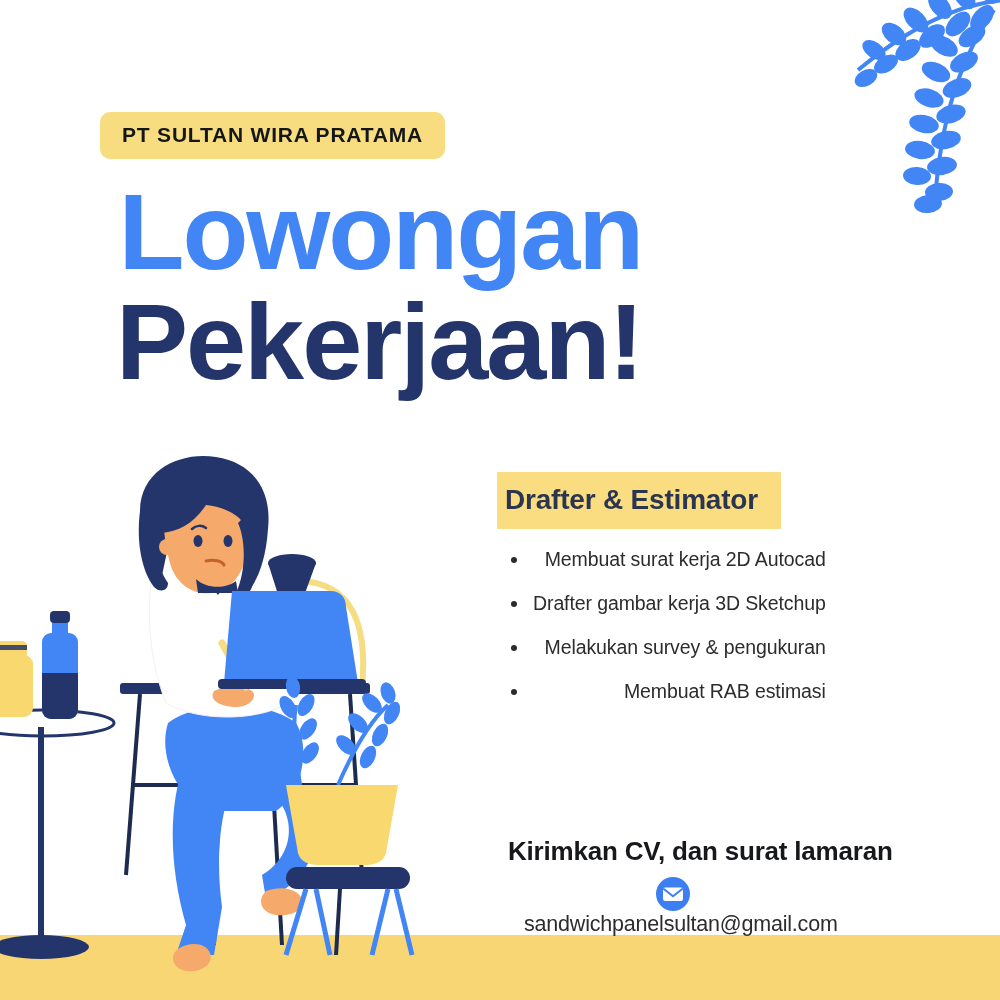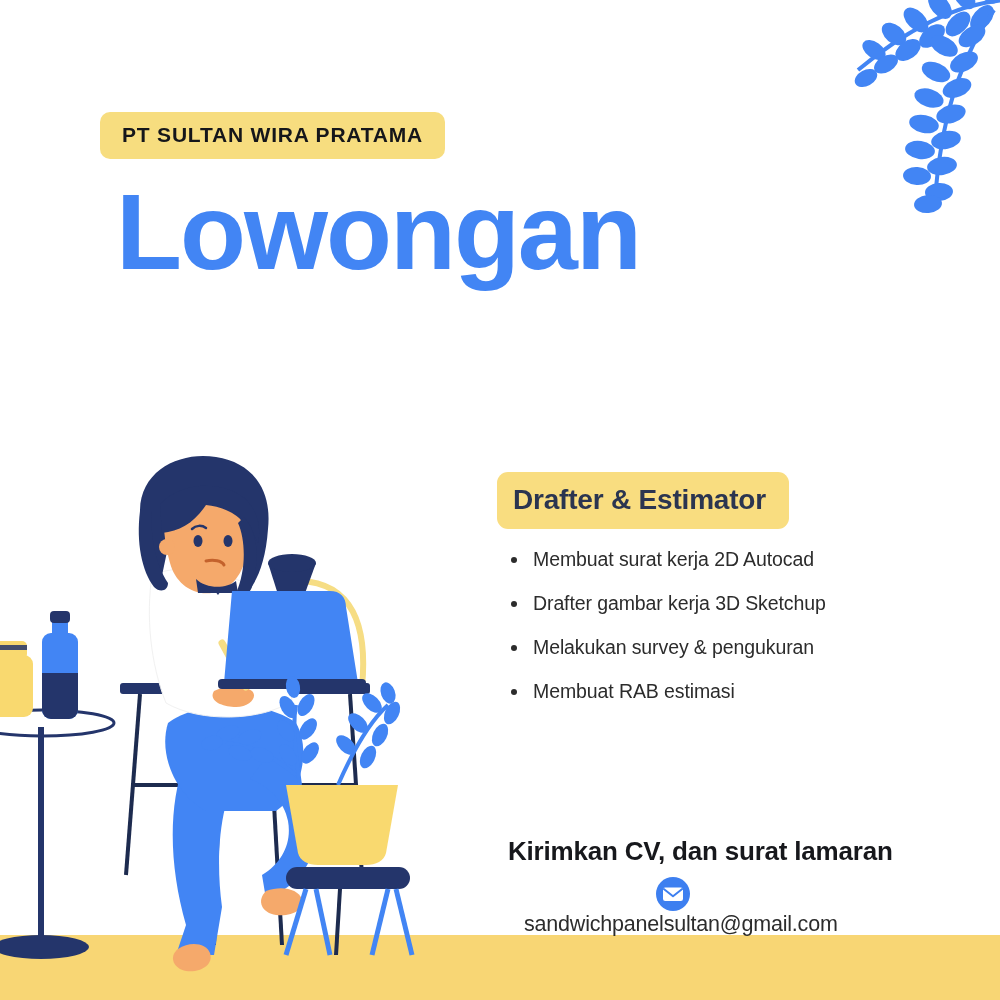--- a/index.html
+++ b/index.html
@@ -2,21 +2,21 @@
 <html><head>
 <meta charset="utf-8">
 <style>
   html,body{margin:0;padding:0;}
   body{
     width:1000px;height:1000px;
     background:#ffffff;
     font-family:"Liberation Sans", sans-serif;
     overflow:hidden;position:relative;
   }
-  .poster{position:absolute;inset:0;overflow:hidden;background:#fff;}
+  .poster{position:absolute;inset:0;overflow:hidden;background:#fff;text-align:right;}
 
   
   .floor{position:absolute;left:0;top:935px;width:1000px;height:65px;background:#f8d674;}
 
   
   .branch{position:absolute;right:-6px;top:-8px;width:210px;height:240px;}
 
   
   .company-badge{
     position:absolute;left:100px;top:112px;
@@ -35,22 +35,22 @@
     line-height:1.0;letter-spacing:-2px;margin:0;
   }
   .h-line2{
     font-size:108px;font-weight:bold;color:#24356b;
     line-height:1.04;letter-spacing:-2px;margin:0;
   }
 
   
   .job-badge{
     position:absolute;left:497px;top:472px;
-    background:#f9dd80;border-radius:11px;
-    padding:12px 23px 13px 16px;
+    background:#f9dd80;border-radius:1px;
+    padding:12px 23px 13px 8px;
   }
   .job-badge span{
     font-size:28px;font-weight:bold;color:#2b3550;
     letter-spacing:-.2px;white-space:nowrap;
   }
 
   
   .duties{position:absolute;left:505px;top:548px;margin:0;padding:0;list-style:none;}
   .duties li{
     position:relative;padding-left:28px;margin-bottom:21px;
@@ -124,20 +124,21 @@
       </g>
     </g>
   </svg>
 
   <div class="company-badge">
     <span>PT SULTAN WIRA PRATAMA</span>
   </div>
 
   <div class="headline">
     <div class="h-line1">Lowongan</div>
+    <div class="h-line2">Pekerjaan!</div>
   </div>
 
   <div class="job-badge">
     <span>Drafter &amp; Estimator</span>
   </div>
 
   <ul class="duties">
     <li>Membuat surat kerja 2D Autocad</li>
     <li>Drafter gambar kerja 3D Sketchup</li>
     <li>Melakukan survey &amp; pengukuran</li>

